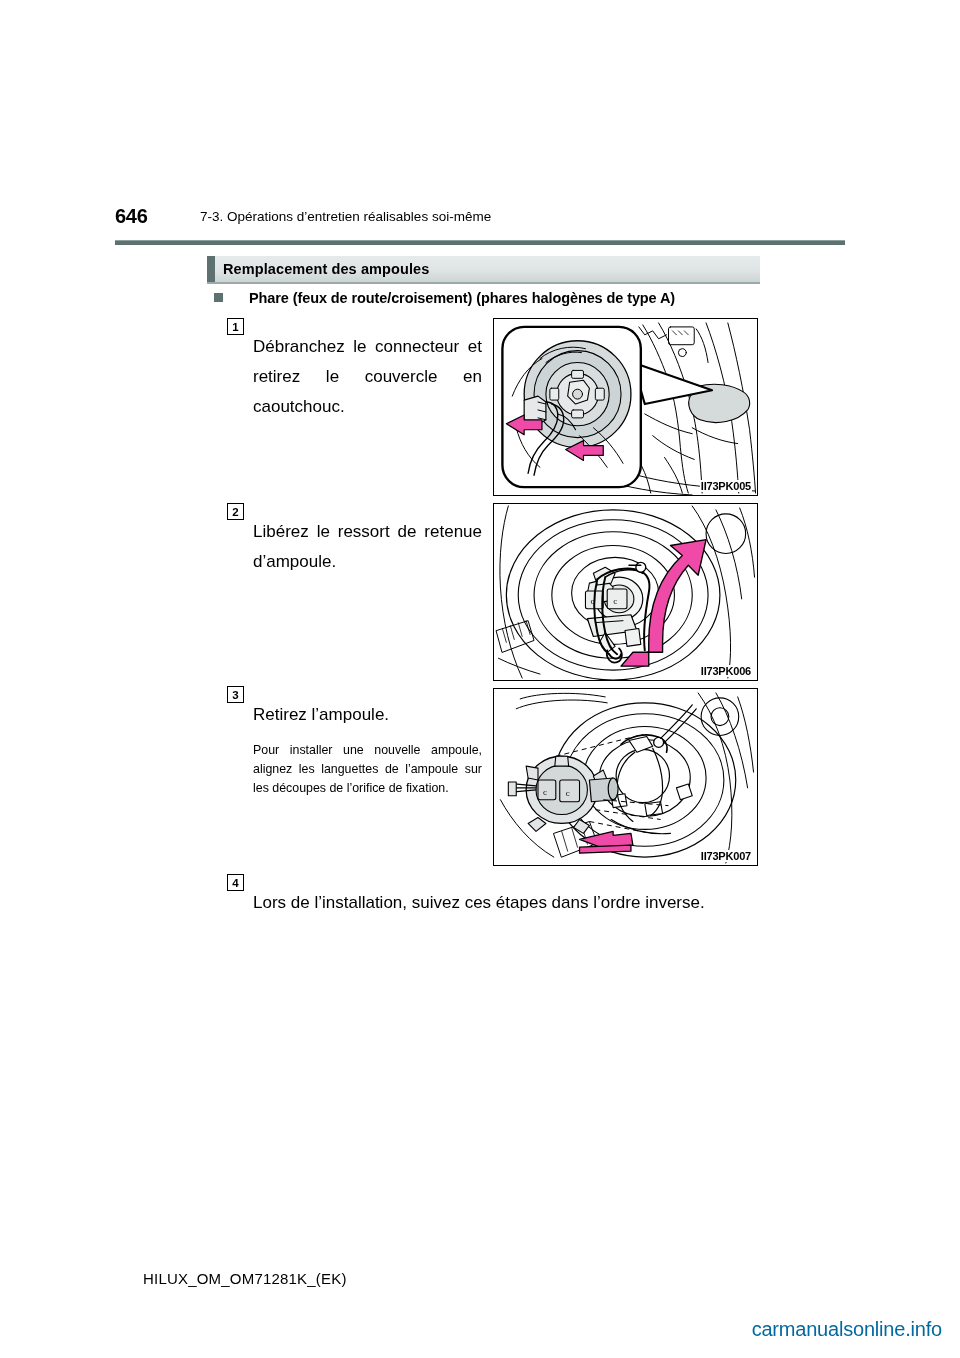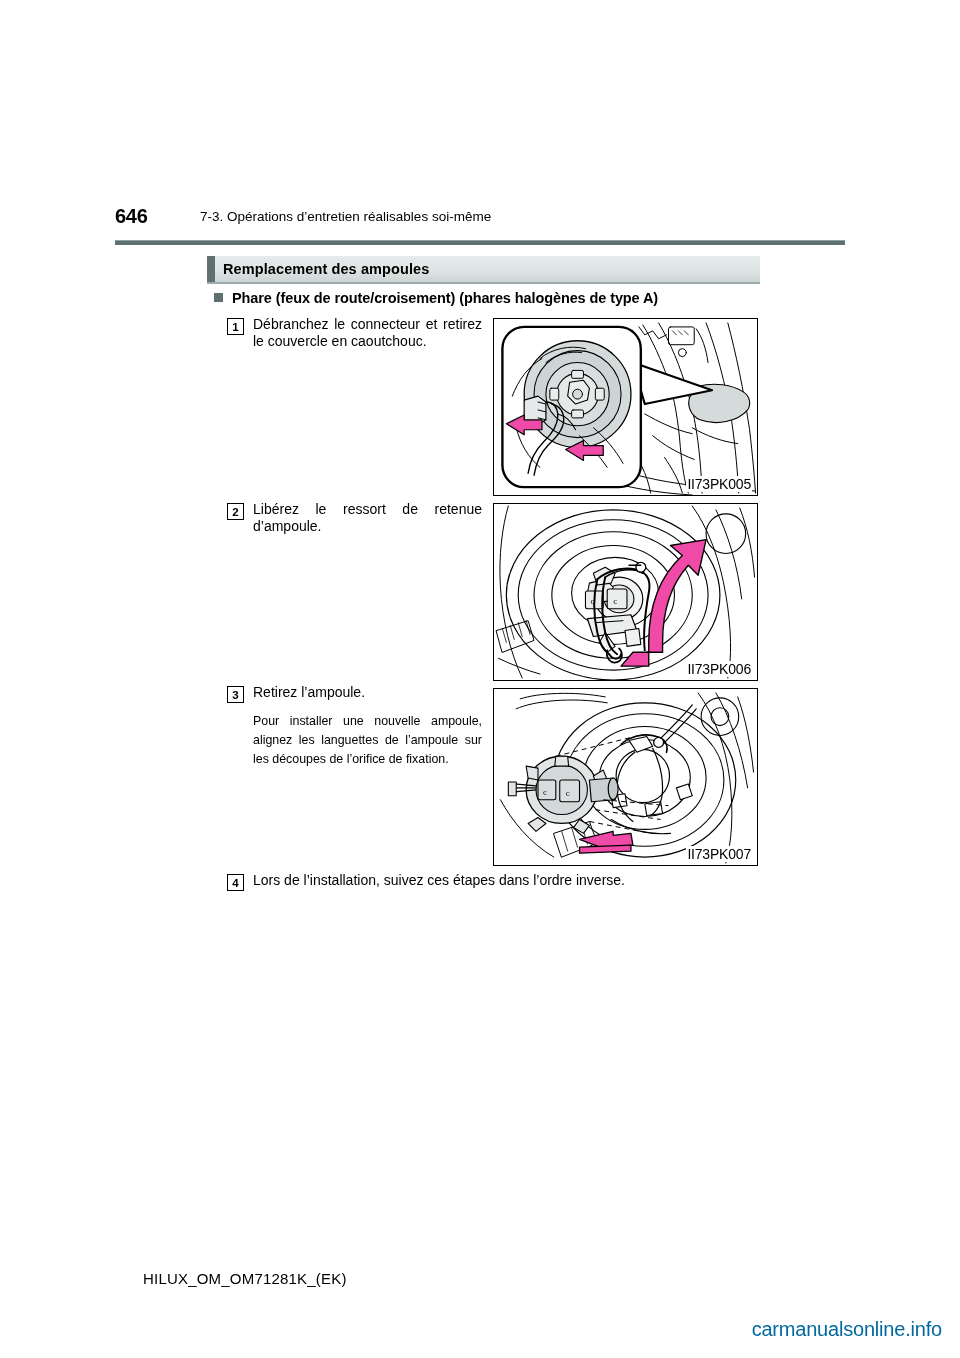--- a/index.html
+++ b/index.html
@@ -80,21 +80,21 @@
     letter-spacing: 0.1px;
   }
 
   
   .sub-heading {
     position: absolute;
     left: 214px;
     top: 290px;
     display: flex;
     align-items: baseline;
-    gap: 9px;
+    gap: 26px;
   }
   .sub-bullet {
     display: inline-block;
     width: 9px;
     height: 9px;
     background: #5f7070;
     position: relative;
     top: -1px;
     flex: 0 0 auto;
   }
@@ -122,24 +122,25 @@
     text-align: center;
     margin-right: 9px;
     margin-top: 2px;
     box-sizing: border-box;
     background: #fff;
   }
   .step-body {
     flex: 1 1 auto;
   }
   .step-text {
-    font-size: 14px;
-    line-height: 17px;
+    font-size: 17px;
+    line-height: 30px;
     text-align: justify;
     text-justify: inter-word;
+    margin-top: 16px;
   }
   .step-text.noj { text-align: left; }
   .step-sub {
     font-size: 12.4px;
     line-height: 19px;
     text-align: justify;
     text-justify: inter-word;
     margin-top: 11px;
   }
 
@@ -157,22 +158,22 @@
     overflow: hidden;
   }
   #fig1 { left: 493px; top: 318px; width: 265px; height: 178px; }
   #fig2 { left: 493px; top: 503px; width: 265px; height: 178px; }
   #fig3 { left: 493px; top: 688px; width: 265px; height: 178px; }
   .figure svg { display: block; width: 100%; height: 100%; }
   .fig-code {
     position: absolute;
     right: 5px;
     bottom: 3px;
-    font-size: 14px;
-    font-weight: normal;
+    font-size: 11px;
+    font-weight: bold;
     font-family: "Liberation Sans", sans-serif;
     letter-spacing: -0.2px;
     background: #fff;
     padding: 0 1px;
   }
 
   
   .doc-footer {
     position: absolute;
     left: 143px;

